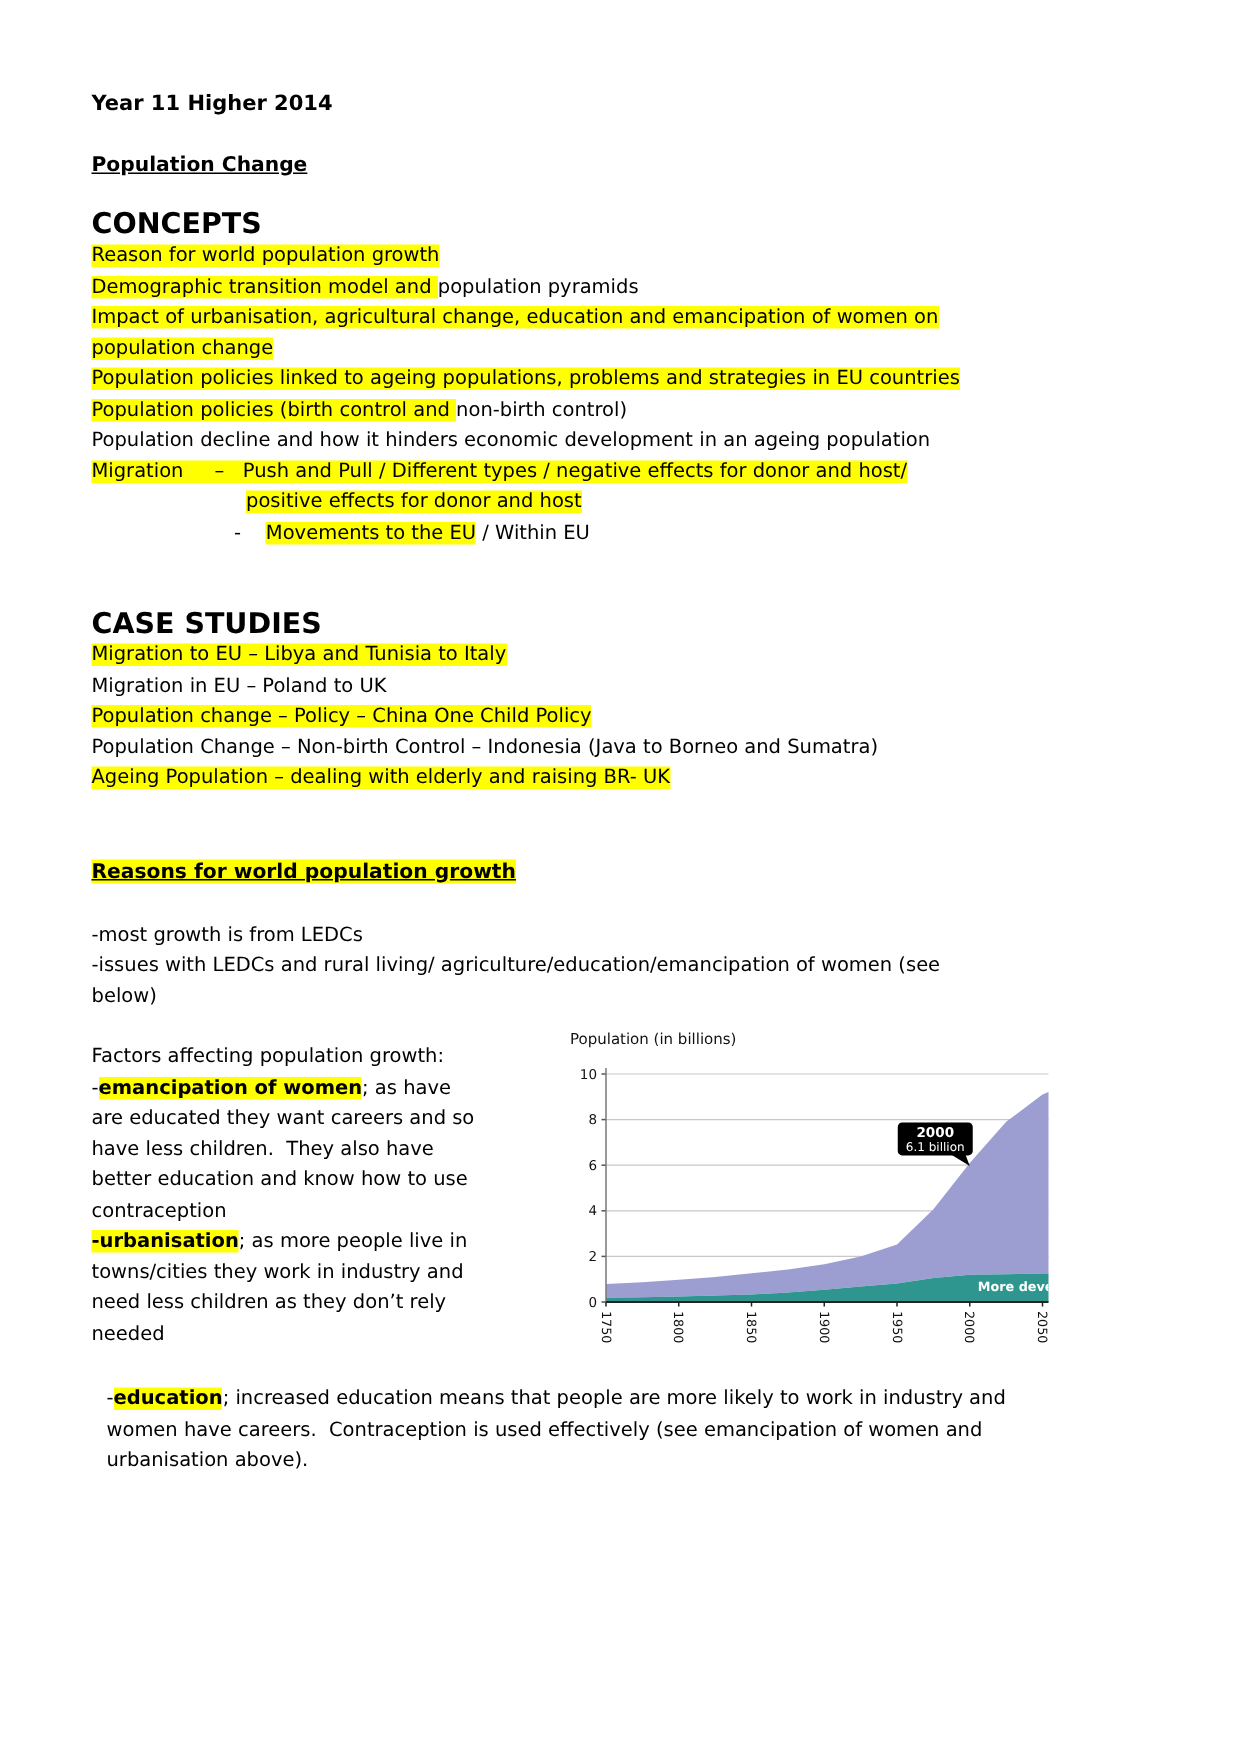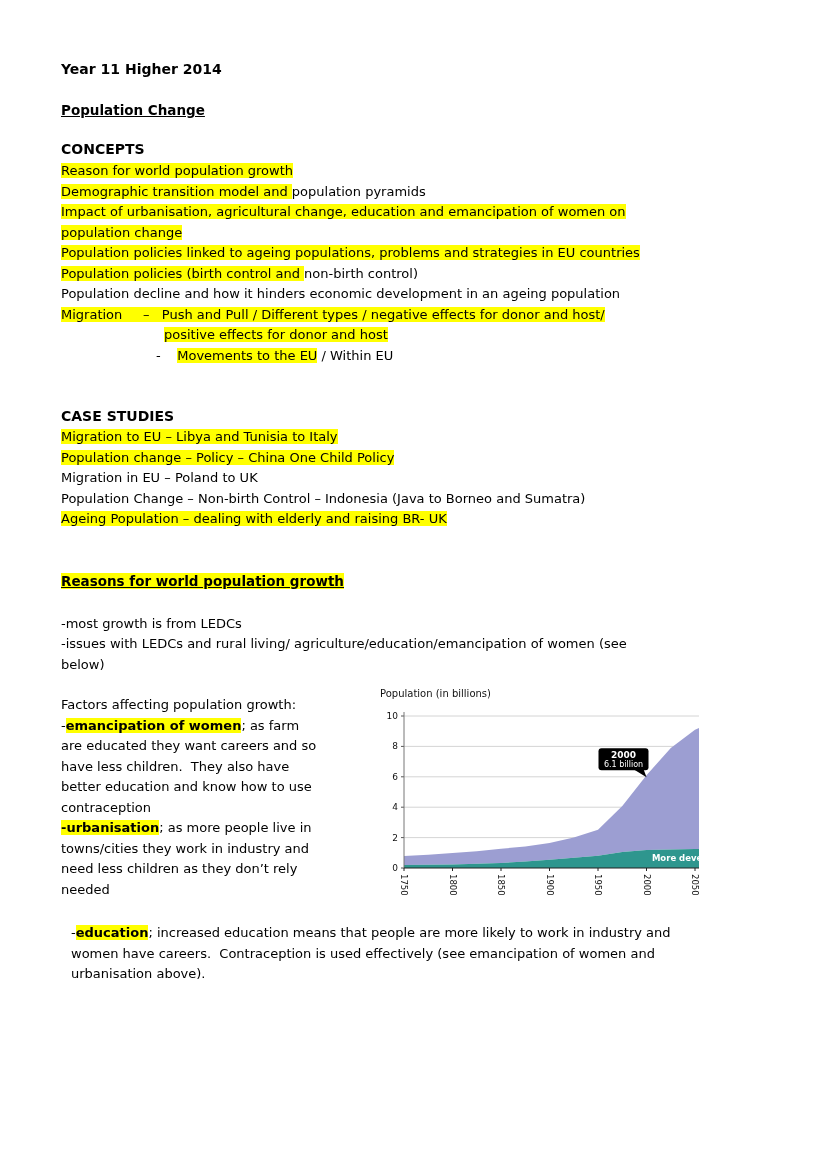--- a/index.html
+++ b/index.html
@@ -9,21 +9,21 @@
     font-family: "DejaVu Sans", "Liberation Sans", sans-serif;
     font-size: 13px; color: #000; overflow: hidden;
   }
   .content { position: absolute; left: 61px; top: 0; width: 732px; }
   .tline { line-height: 20.5px; min-height: 20.5px; white-space: pre-wrap; }
   .hl { background: #ffff00; }
   .b  { font-weight: bold; }
   .u  { text-decoration: underline; }
   .h-title   { font-size: 14px;   font-weight: bold; margin: 59px 0 0 0; line-height: 20px; }
   .h-sub     { font-size: 13.5px; font-weight: bold; text-decoration: underline; margin: 21px 0 0 0; line-height: 20px; }
-  .h-section { font-size: 14px; font-weight: bold; margin: 0; line-height: 20px; }
+  .h-section { font-size: 19px; font-weight: bold; margin: 0; line-height: 20px; }
   #concepts-heading { margin-top: 19px; }
   #concepts-lines   { margin-top: 2px; }
   #case-heading     { margin-top: 40px; }
   #case-lines       { margin-top: 1px; }
   #reasons-heading-row { margin-top: 41px; line-height: 20px; }
   #reasons-heading-row span { font-size: 13.5px; }
   #intro-lines      { margin-top: 22px; }
   .columns          { position: relative; margin-top: 13px; height: 233px; }
   #factors-lines    { width: 334px; padding-top: 7px; }
   .chart            { position: absolute; left: 317px; top: 0; width: 420px; }
@@ -51,40 +51,40 @@
         <div class="tline"><span class="hl">Population policies (birth control and </span><span>non-birth control)</span></div>
         <div class="tline"><span>Population decline and how it hinders economic development in an ageing population</span></div>
         <div class="tline"><span class="hl">Migration     –   Push and Pull / Different types / negative effects for donor and host/</span></div>
         <div class="tline" style="padding-left: 103px;"><span class="hl">positive effects for donor and host</span></div>
         <div class="tline" style="padding-left: 95px;"><span>-    </span><span class="hl">Movements to the EU</span><span> / Within EU</span></div>
       </div>
 
     <div class="h-section" id="case-heading">CASE STUDIES</div>
     <div id="case-lines">
         <div class="tline"><span class="hl">Migration to EU – Libya and Tunisia to Italy</span></div>
+        <div class="tline"><span>Migration in EU – Poland to UK</span></div>
         <div class="tline"><span class="hl">Population change – Policy – China One Child Policy</span></div>
-        <div class="tline"><span>Migration in EU – Poland to UK</span></div>
         <div class="tline"><span>Population Change – Non-birth Control – Indonesia (Java to Borneo and Sumatra)</span></div>
         <div class="tline"><span class="hl">Ageing Population – dealing with elderly and raising BR- UK</span></div>
       </div>
 
     <div id="reasons-heading-row">
       <span class="hl b u">Reasons for world population growth</span>
     </div>
 
     <div id="intro-lines">
         <div class="tline"><span>-most growth is from LEDCs</span></div>
         <div class="tline"><span>-issues with LEDCs and rural living/ agriculture/education/emancipation of women (see</span></div>
         <div class="tline"><span>below)</span></div>
       </div>
 
     <div class="columns">
       <div id="factors-lines">
           <div class="tline"><span>Factors affecting population growth:</span></div>
-          <div class="tline"><span>-</span><span class="hl b">emancipation of women</span><span>; as farm</span></div>
+          <div class="tline"><span>-</span><span class="hl b">emancipation of women</span><span>; as have</span></div>
           <div class="tline"><span>are educated they want careers and so</span></div>
           <div class="tline"><span>have less children.  They also have</span></div>
           <div class="tline"><span>better education and know how to use</span></div>
           <div class="tline"><span>contraception</span></div>
           <div class="tline"><span class="hl b">-urbanisation</span><span>; as more people live in</span></div>
           <div class="tline"><span>towns/cities they work in industry and</span></div>
           <div class="tline"><span>need less children as they don’t rely</span></div>
           <div class="tline"><span>needed</span></div>
         </div>
       <div class="chart">

